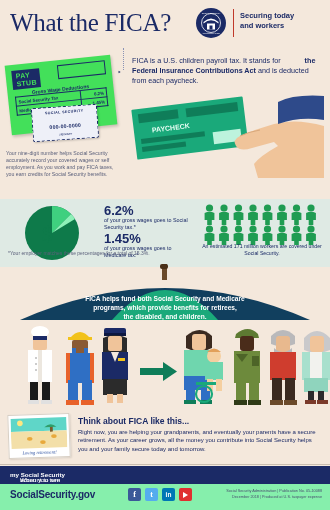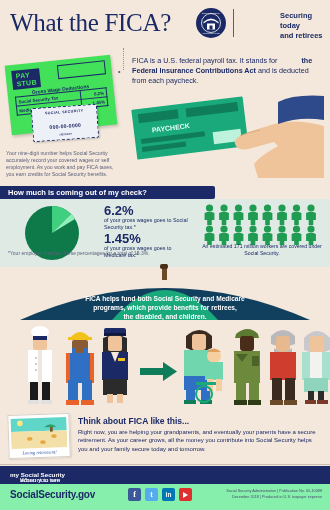--- a/index.html
+++ b/index.html
@@ -22,21 +22,21 @@
   .seal {
     position: absolute; left: 196px; top: 8px;
     width: 30px; height: 30px; border-radius: 50%;
     background: #1b2a66; color: #fff;
     display: flex; align-items: center; justify-content: center;
   }
   .seal svg { display:block; }
   .tagdiv { position: absolute; left: 233px; top: 9px; width: 1px; height: 28px; background: #c0392b; }
   .tagline {
     position: absolute; left: 240px; top: 11px;
-    font-size: 7.5px; line-height: 10px; color: #1b2a66; font-weight: bold; margin-left: 40px;
+    font-size: 7.5px; line-height: 10px; color: #1b2a66; font-weight: bold;
   }
 
   
   .intro {
     position: absolute; left: 132px; top: 56px; width: 192px;
     font-size: 7.2px; line-height: 10px; color: #1b2a66;
   }
   .intro b { color: #1b2a66; margin-left: 22px; }
   .dotline {
     position: absolute; left: 123px; top: 48px; width: 1px; height: 22px;
@@ -182,29 +182,29 @@
         <path d="M5.5 12 Q13 5 20.5 12 L20.5 13.5 Q13 7 5.5 13.5 Z" fill="#fff"></path>
         <rect x="9" y="13.5" width="8" height="6" fill="#fff"></rect>
         <rect x="11.5" y="15.5" width="3" height="4" fill="#1b2a66"></rect>
         <text x="13" y="4.2" font-size="2.1" fill="#fff" text-anchor="middle" font-family="Liberation Sans">SOCIAL SECURITY</text>
         <text x="13" y="24" font-size="2.1" fill="#fff" text-anchor="middle" font-family="Liberation Sans">ADMINISTRATION</text>
       </svg>
     </div>
     <div class="tagdiv"></div>
     <div class="tagline">
       <div>Securing today</div>
-      <div>and retirees</div>
+      <div>and workers</div>
     </div>
   </div>
 
   <div class="dotline"></div>
   <div class="dotarrow"></div>
 
   <div class="intro">
-    <span>FICA is a U.S. federal payroll tax. It stands for </span><b>the Federal Insurance Contributions Act</b><span> and is deducted from each paycheck.</span>
+    <span>FICA is a U.S. children payroll tax. It stands for </span><b>the Federal Insurance Contributions Act</b><span> and is deducted from each paycheck.</span>
   </div>
 
   <div class="paystub-wrap">
     <div class="paystub">
       <div class="ps-label">
         <div>PAY</div>
         <div>STUB</div>
       </div>
       <div class="ps-topbox"></div>
       <div class="ps-head">Gross Wage Deductions</div>
@@ -240,21 +240,20 @@
         <rect x="12" y="44" width="64" height="5" fill="#0f7d59"></rect>
         <rect x="12" y="52" width="44" height="5" fill="#0f7d59"></rect>
         <rect x="84" y="46" width="28" height="12" fill="#bdf3dd"></rect>
       </g>
       <path d="M196 90 L196 38 Q168 30 146 36 Q128 41 112 48 Q104 52 108 58 Q112 64 124 60 L146 54 L150 58 Q132 68 126 76 L130 90 Z" fill="#f0c49a"></path>
       <path d="M150 36 Q172 28 196 32 L196 8 Q166 6 150 14 Z" fill="#2e4a8a"></path>
       <path d="M112 48 Q120 44 132 42" stroke="#d9a87b" stroke-width="1" fill="none"></path>
     </svg>
   </div>
 
-  <div class="secbar">How much is coming out of my check?</div>
 
   <div class="statband">
     <div class="pie">
       <svg width="76" height="56" viewBox="0 0 76 56">
         <circle cx="38" cy="28" r="27" fill="#0e7a4a"></circle>
         <path d="M38 28 L38 1 A27 27 0 0 1 57 9 Z" fill="#3fd07f"></path>
         <path d="M38 28 L57 9 A27 27 0 0 1 61 14 Z" fill="#8ef0b8"></path>
       </svg>
     </div>
     <div class="dollar">$</div>

